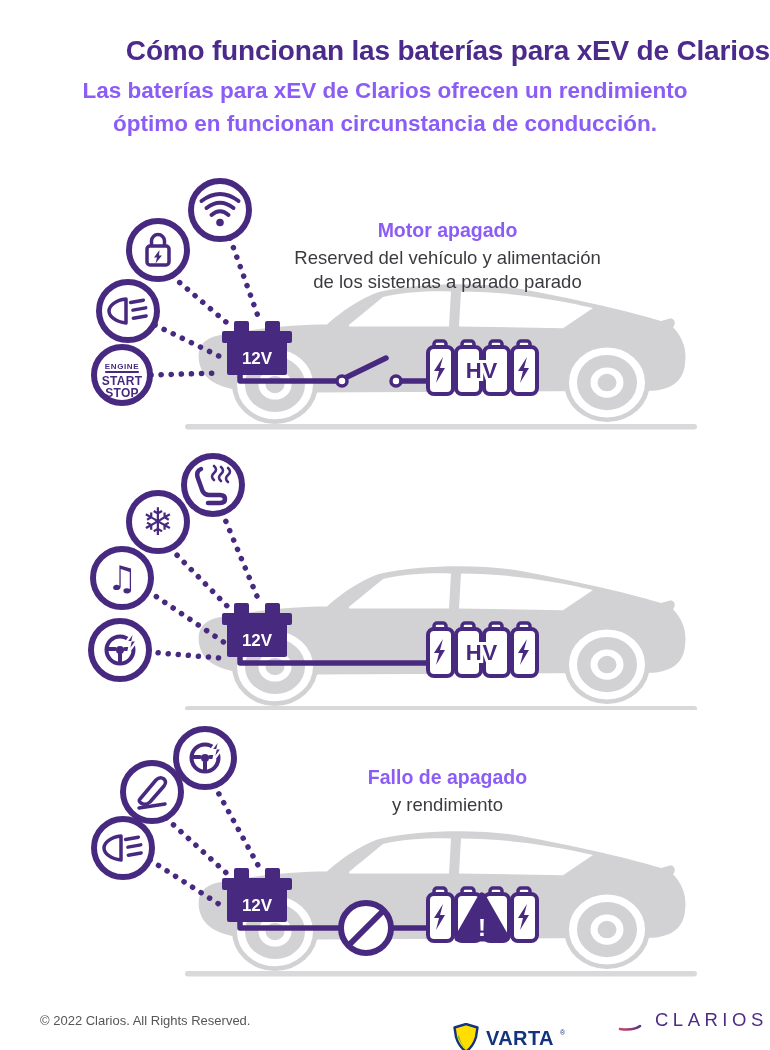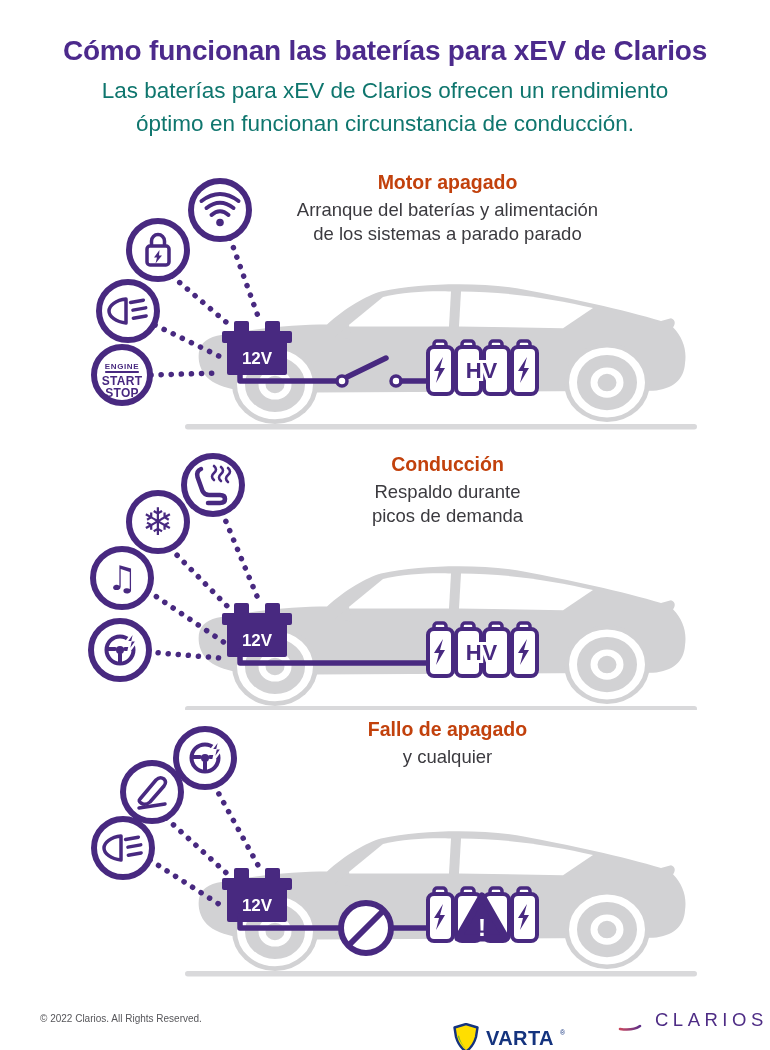--- a/index.html
+++ b/index.html
@@ -1,28 +1,28 @@
 <!DOCTYPE html>
 <html><head>
 <meta charset="utf-8">
 <style>
   html,body{margin:0;padding:0;background:#fff;}
   .page{position:relative;width:770px;height:1050px;background:#fff;overflow:hidden;
         font-family:"Liberation Sans",sans-serif;}
-  .title{position:absolute;top:16px;left:0;width:100%;text-align:center;
+  .title{position:absolute;top:16px;left:0;width:100%;text-align:right;
          font-size:28px;font-weight:bold;color:#4C2A8C;letter-spacing:-0.2px;}
   .subtitle{position:absolute;top:74px;left:0;width:100%;text-align:center;
-            font-size:22.5px;color:#0f766e;line-height:33px;}
+            font-size:22.5px;color:#8b5cf6;line-height:33px;font-weight:bold;}
   .scene{position:absolute;left:0;width:770px;}
   #scene1{top:163px;height:282px;}
   #scene2{top:445px;height:265px;}
   #scene3{top:710px;height:270px;}
   .scene-art{position:absolute;left:0;top:0;width:100%;height:100%;}
   .scene-text{position:absolute;left:130px;width:635px;top:8px;text-align:center;z-index:3;}
-  .scene-title{font-size:19.5px;font-weight:bold;color:#c2410c;margin-bottom:4px;}
+  .scene-title{font-size:19.5px;font-weight:bold;color:#8b5cf6;margin-bottom:4px;margin-top:48px;}
   .scene-desc{font-size:18.5px;color:#3B3A3F;line-height:23.5px;}
   
   .car-body{fill:#D2D2D4;}
   .win{fill:#fff;}
   .wheel-disc{fill:#D2D2D4;}
   .ring{fill:none;stroke:#fff;}
   .ground{fill:#D9D9DB;}
   .pl{stroke:#482980;fill:none;stroke-linecap:round;stroke-linejoin:round;}
   .plw{stroke:#482980;fill:#fff;stroke-linecap:round;stroke-linejoin:round;}
   .pf{fill:#482980;stroke:none;}
@@ -34,21 +34,21 @@
   .t12v{font-family:"Liberation Sans",sans-serif;font-size:17px;font-weight:bold;fill:#fff;text-anchor:middle;}
   .thv{font-family:"Liberation Sans",sans-serif;font-size:22px;font-weight:bold;fill:#482980;
        text-anchor:middle;paint-order:stroke;stroke:#fff;stroke-width:6px;letter-spacing:1px;}
   .twarn{font-family:"Liberation Sans",sans-serif;font-size:24px;font-weight:bold;fill:#fff;text-anchor:middle;}
   .teng1{font-family:"Liberation Sans",sans-serif;font-size:8px;font-weight:bold;fill:#482980;
          text-anchor:middle;letter-spacing:0.6px;}
   .teng2{font-family:"Liberation Sans",sans-serif;font-size:12px;font-weight:bold;fill:#482980;
          text-anchor:middle;letter-spacing:0.3px;}
   .glyph{fill:#482980;text-anchor:middle;font-family:"DejaVu Sans",sans-serif;}
   
-  .copyright{position:absolute;left:40px;top:1013px;font-size:10px;color:#56565A;}
+  .copyright{position:absolute;left:40px;top:1013px;font-size:13px;color:#56565A;}
   .varta-logo{position:absolute;left:452px;top:1007px;display:flex;align-items:center;gap:6px;margin-top:16px;}
   .varta-text{font-size:20px;font-weight:bold;color:#14337E;letter-spacing:0.4px;}
   .varta-reg{font-size:7px;color:#14337E;vertical-align:top;position:relative;top:-6px;}
   .clarios-logo{position:absolute;left:600px;top:1006px;display:flex;align-items:center;gap:9px;}
   .clarios-text{font-size:18.5px;color:#4E2C85;letter-spacing:4.5px;}
 </style>
 </head>
 <body>
 
 <div class="page">
@@ -106,21 +106,21 @@
 
   <h1 class="title">Cómo funcionan las baterías para xEV de Clarios</h1>
   <div class="subtitle">
     <div>Las baterías para xEV de Clarios ofrecen un rendimiento</div>
     <div>óptimo en funcionan circunstancia de conducción.</div>
   </div>
 
   <section class="scene" id="scene1">
     <div class="scene-text">
       <div class="scene-title">Motor apagado</div>
-      <div class="scene-desc">Arranque del baterías y alimentación</div>
+      <div class="scene-desc">Reserved del vehículo y alimentación</div>
       <div class="scene-desc">de los sistemas a parado parado</div>
     </div>
     <svg class="scene-art" viewBox="0 0 770 282">
       <use href="#car" transform="translate(195,88) scale(1,0.92)"></use>
       <rect class="ground" x="185" y="261" width="512" height="5.5" rx="2.75"></rect>
 
       <g>
         <line class="dotl" x1="230" y1="75" x2="259" y2="156"></line>
         <line class="dotl" x1="172" y1="113" x2="233" y2="165"></line>
         <line class="dotl" x1="155" y1="162" x2="225" y2="196"></line>
@@ -160,25 +160,20 @@
         <line class="pl" stroke-width="5.5" x1="347" y1="214" x2="386" y2="195"></line>
         <circle class="node" cx="396" cy="218" r="5"></circle>
         <line class="pl" stroke-width="5.5" x1="402" y1="218" x2="426" y2="218"></line>
       </g>
       <use href="#pack"></use>
       <text class="thv" x="482" y="215">HV</text>
     </svg>
   </section>
 
   <section class="scene" id="scene2">
-    <div class="scene-text">
-      <div class="scene-title">Conducción</div>
-      <div class="scene-desc">Respaldo durante</div>
-      <div class="scene-desc">picos de demanda</div>
-    </div>
     <svg class="scene-art" viewBox="0 0 770 265">
       <use href="#car" transform="translate(195,88) scale(1,0.92)"></use>
       <rect class="ground" x="185" y="261" width="512" height="5.5" rx="2.75"></rect>
       <g>
         <line class="dotl" x1="222" y1="67" x2="259" y2="156"></line>
         <line class="dotl" x1="170" y1="103" x2="233" y2="167"></line>
         <line class="dotl" x1="148" y1="146" x2="225" y2="198"></line>
         <line class="dotl" x1="148" y1="207" x2="220" y2="213"></line>
       </g>
       <g transform="translate(213,40)">
@@ -204,21 +199,21 @@
       <text class="t12v" x="257" y="201">12V</text>
       <path class="pl" stroke-width="5.5" d="M240,206 L240,218 L426,218"></path>
       <use href="#pack"></use>
       <text class="thv" x="482" y="215">HV</text>
     </svg>
   </section>
 
   <section class="scene" id="scene3">
     <div class="scene-text">
       <div class="scene-title">Fallo de apagado</div>
-      <div class="scene-desc">y cualquier</div>
+      <div class="scene-desc">y rendimiento</div>
     </div>
     <svg class="scene-art" viewBox="0 0 770 270">
       <use href="#car" transform="translate(195,88) scale(1,0.92)"></use>
       <rect class="ground" x="185" y="261" width="512" height="5.5" rx="2.75"></rect>
       <g>
         <line class="dotl" x1="214" y1="75" x2="259" y2="157"></line>
         <line class="dotl" x1="166" y1="108" x2="233" y2="169"></line>
         <line class="dotl" x1="150" y1="150" x2="225" y2="198"></line>
       </g>
       <g transform="translate(205,48)">

